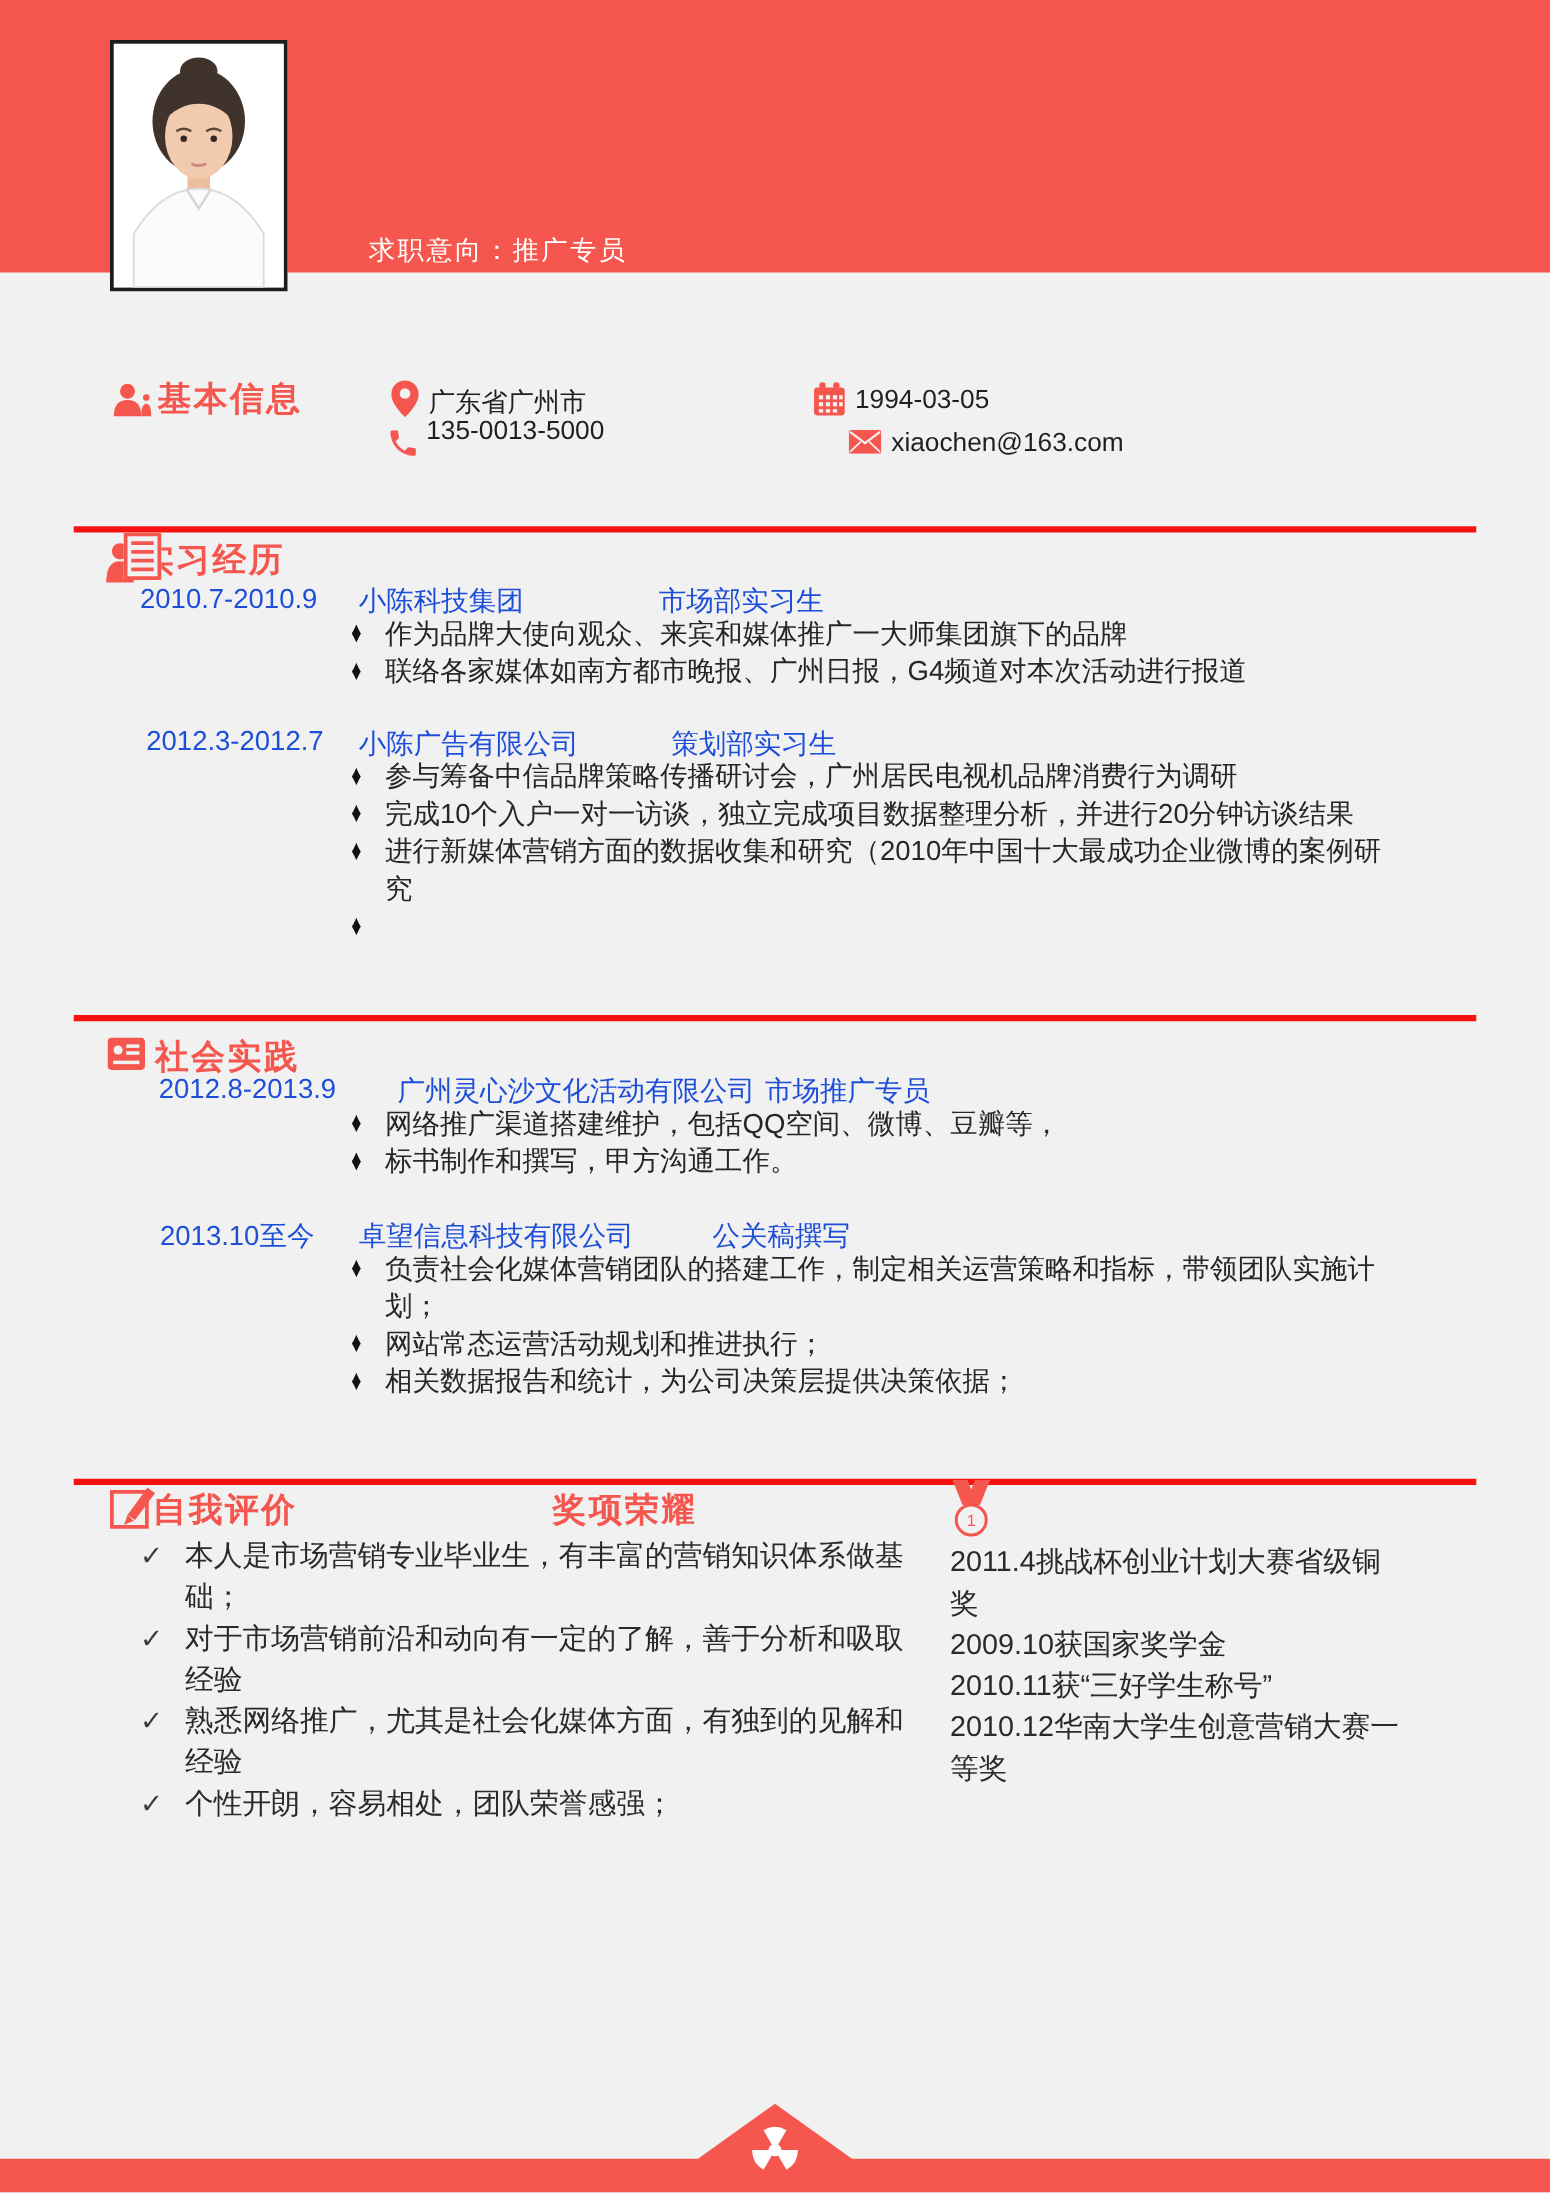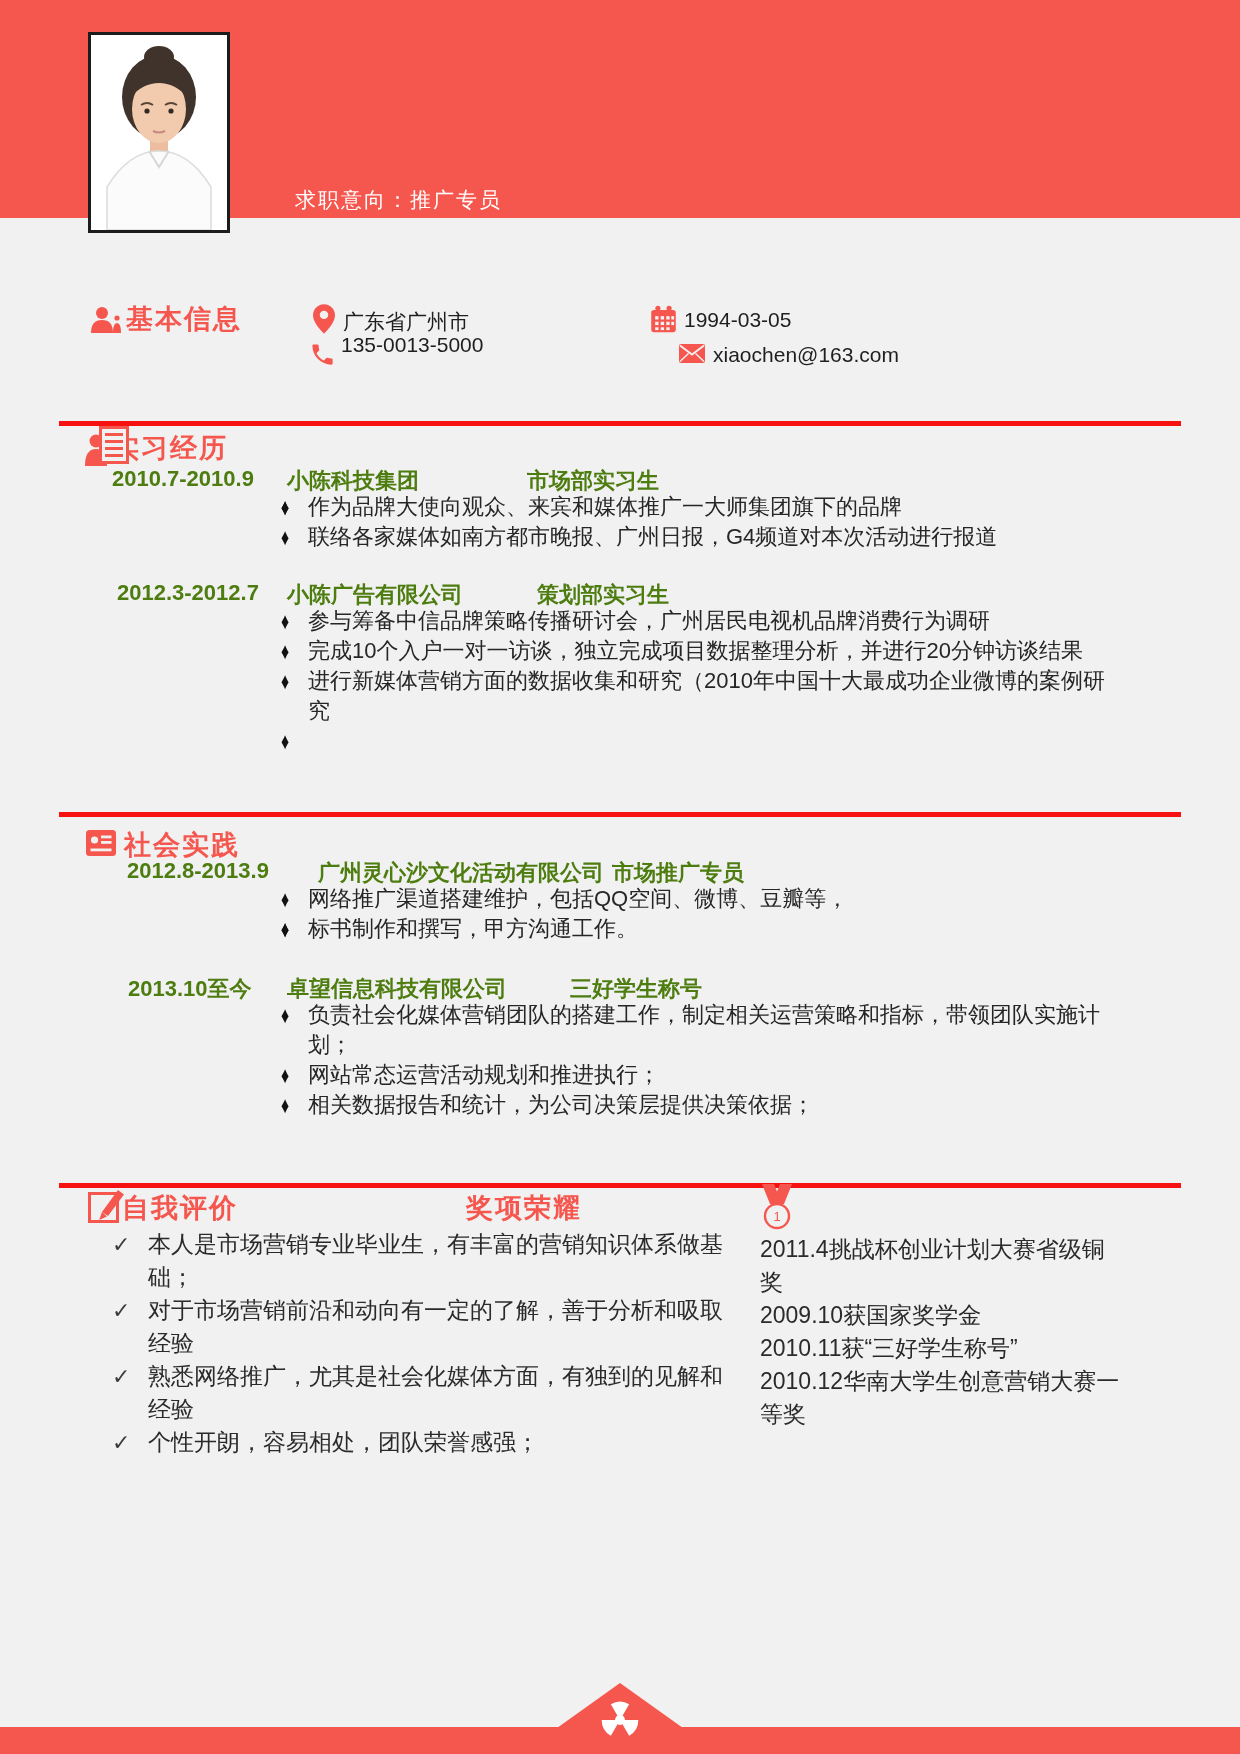--- a/index.html
+++ b/index.html
@@ -15,21 +15,21 @@
   .job-intention{left:295px;top:186px;font-size:21px;color:#ffffff;letter-spacing:2px;}
 
   
   .sec-title{font-size:27px;font-weight:bold;color:var(--accent,#f5574e);letter-spacing:2px;}
   .divider{height:5px;background:var(--divider,#f71212);left:59px;width:1122px;}
 
   
   .contact-text{font-size:21px;color:#1f1f1f;}
 
   
-  .entry-field{font-size:22px;font-weight:bold;color:#4d7c0f;white-space:nowrap;}
+  .entry-field{font-size:22px;font-weight:normal;color:#1d4ed8;white-space:nowrap;}
   ul.bullets{list-style:none;margin:0;padding:0;width:838px;}
   ul.bullets li{position:relative;padding-left:28px;font-size:22px;line-height:30px;color:#262626;}
   .diam{position:absolute;left:1px;top:0;font-size:20px;color:#111;display:inline-block;transform:scaleX(.8) scaleY(1.15);transform-origin:left center;}
 
   
   .check-list{width:625px;}
   .check-item{position:relative;padding-left:38px;font-size:23px;line-height:33px;color:#2a2a2a;}
   .check-mark{position:absolute;left:2px;top:0;font-size:22px;color:#3c3c3c;}
   .award-list{width:360px;}
   .award-item{font-size:23px;line-height:33px;color:#2a2a2a;}
@@ -179,39 +179,39 @@
   <div class="abs entry-field" style="left:318px;top:858px;">广州灵心沙文化活动有限公司</div>
   <div class="abs entry-field" style="left:612px;top:858px;">市场推广专员</div>
   <ul class="abs bullets" style="left:280px;top:884px;">
     <li><span class="diam">♦</span><span>网络推广渠道搭建维护，包括QQ空间、微博、豆瓣等，</span></li>
     <li><span class="diam">♦</span></li>
     <li><span class="diam">♦</span><span>标书制作和撰写，甲方沟通工作。</span></li>
   </ul>
 
   <div class="abs entry-field" style="left:128px;top:974px;">2013.10至今</div>
   <div class="abs entry-field" style="left:287px;top:974px;">卓望信息科技有限公司</div>
-  <div class="abs entry-field" style="left:570px;top:974px;">三好学生称号</div>
+  <div class="abs entry-field" style="left:570px;top:974px;">公关稿撰写</div>
   <ul class="abs bullets" style="left:280px;top:1000px;">
     <li><span class="diam">♦</span><span>负责社会化媒体营销团队的搭建工作，制定相关运营策略和指标，带领团队实施计划；</span></li>
     <li><span class="diam">♦</span><span>网站常态运营活动规划和推进执行；</span></li>
     <li><span class="diam">♦</span><span>相关数据报告和统计，为公司决策层提供决策依据；</span></li>
   </ul>
 
   <div class="abs divider" style="top:1183px;"></div>
 
   <div class="abs edit-box" style="left:88px;top:1192px;width:31px;height:31px;"></div>
   <div class="abs icon" style="left:92px;top:1182px;">
     <svg width="36" height="40" viewBox="0 0 36 40">
       <path d="M10,30 L26,8 L32,12.5 L16,34 Z" fill="#f5574e"></path>
       <path d="M10,30 L7.2,38 L15,34.5 Z" fill="#f5574e"></path>
     </svg>
   </div>
   <div class="abs sec-title" style="left:122px;top:1190px;">自我评价</div>
 
-  <div class="abs sec-title" style="left:466px;top:1190px;">奖项荣耀</div>
+  <div class="abs sec-title" style="left:442px;top:1190px;">奖项荣耀</div>
 
   <div class="abs icon" style="left:758px;top:1184px;">
     <svg width="38" height="48" viewBox="0 0 38 48">
       <path d="M4,0 L16,0 L19,7.5 L22,0 L34,0 L26,20 L12,20 Z" fill="#f5574e"></path>
       <circle cx="19" cy="32" r="12" fill="#f1f1f2" stroke="#f5574e" stroke-width="2.4"></circle>
       <text x="19" y="37" text-anchor="middle" font-size="13" fill="#f5574e">1</text>
     </svg>
   </div>
 
   <div class="abs check-list" style="left:110px;top:1228px;">

